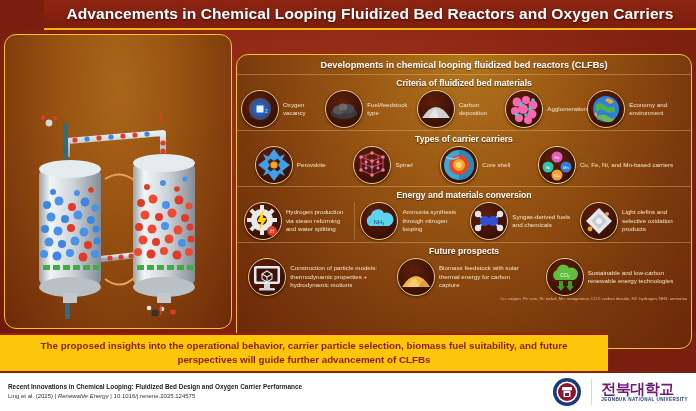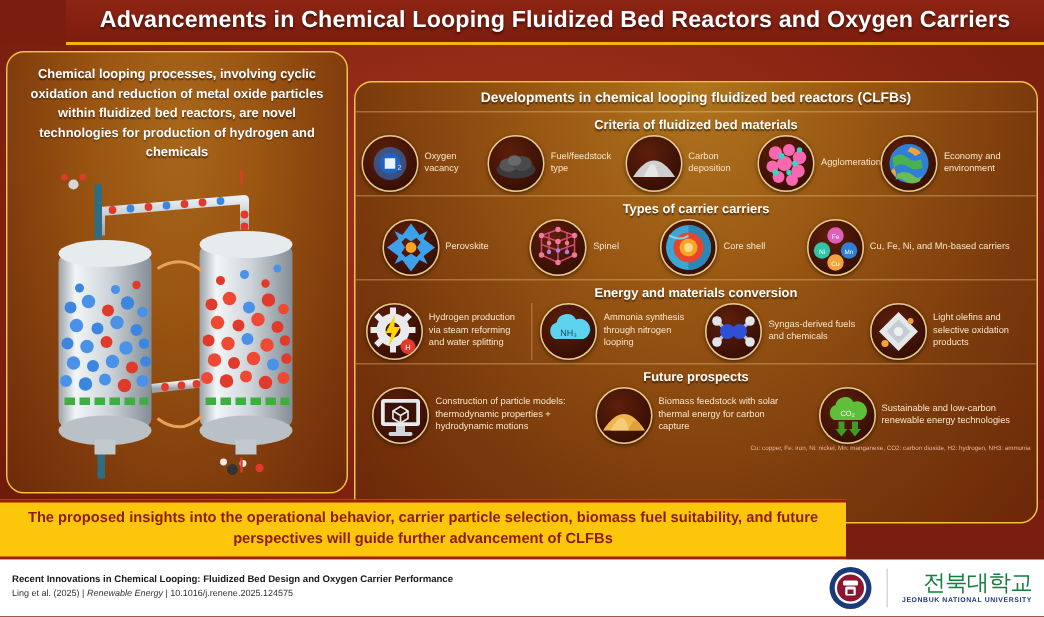--- a/index.html
+++ b/index.html
@@ -115,21 +115,21 @@
     color: #e8b79b;
     font-size: 4.2px;
     text-align: right;
     padding: 0 4px 2px 0;
     line-height: 1.3;
   }
 
   
   .banner {
     position: absolute; top: 333px; left: 0;
-    width: 564px; height: 40px;
+    width: 608px; height: 40px;
     background: #fcc60a;
     border-top: 2px solid #9a1d0c;
     border-bottom: 2px solid #9a1d0c;
     display: flex; align-items: center; justify-content: center;
   }
   .banner p {
     color: #8a1c09;
     font-size: 9.8px;
     font-weight: bold;
     text-align: center;
@@ -142,35 +142,34 @@
     position: absolute; top: 373px; left: 0;
     width: 696px; height: 38px;
     background: #ffffff;
     display: flex; align-items: center; justify-content: space-between;
     padding: 0 8px;
   }
   .cite-title { color: #1a1a1a; font-size: 6.4px; font-weight: bold; line-height: 1.5; }
   .cite-sub { color: #333333; font-size: 6px; line-height: 1.6; }
   .cite-sub i { font-style: italic; }
   .logo { display: flex; align-items: center; gap: 5px; }
-  .logo-ko { color: #15803d; font-size: 15px; font-weight: normal; letter-spacing: -.5px; line-height: 1; text-align: right; }
+  .logo-ko { color: #701a75; font-size: 15px; font-weight: bold; letter-spacing: -.5px; line-height: 1; }
   .logo-en { color: #1b3a7a; font-size: 4.6px; font-weight: bold; letter-spacing: .4px; line-height: 1.6; }
   .logo-divider { width: 1px; height: 26px; background: #d8d8d8; margin: 0 4px; }
 </style>
 </head>
 <body>
 
 <div class="title-bar">
   <h1>Advancements in Chemical Looping Fluidized Bed Reactors and Oxygen Carriers</h1>
 </div>
 
 <div class="board">
 
   <div class="left-panel">
-    <div class="left-caption">Chemical looping processes, involving cyclic oxidation and reduction of metal oxide particles within fluidized bed reactors, are novel technologies for production of hydrogen and chemicals</div>
 
     <svg class="reactor-art" viewBox="0 0 228 223">
       <defs>
         <linearGradient id="vessel" x1="0" y1="0" x2="1" y2="0">
           <stop offset="0%" stop-color="#9aa3aa"></stop>
             <stop offset="18%" stop-color="#f2f5f7"></stop>
           <stop offset="55%" stop-color="#cdd4d9"></stop>
             <stop offset="100%" stop-color="#848d95"></stop>
         </linearGradient>
         <linearGradient id="pipe" x1="0" y1="0" x2="0" y2="1">

